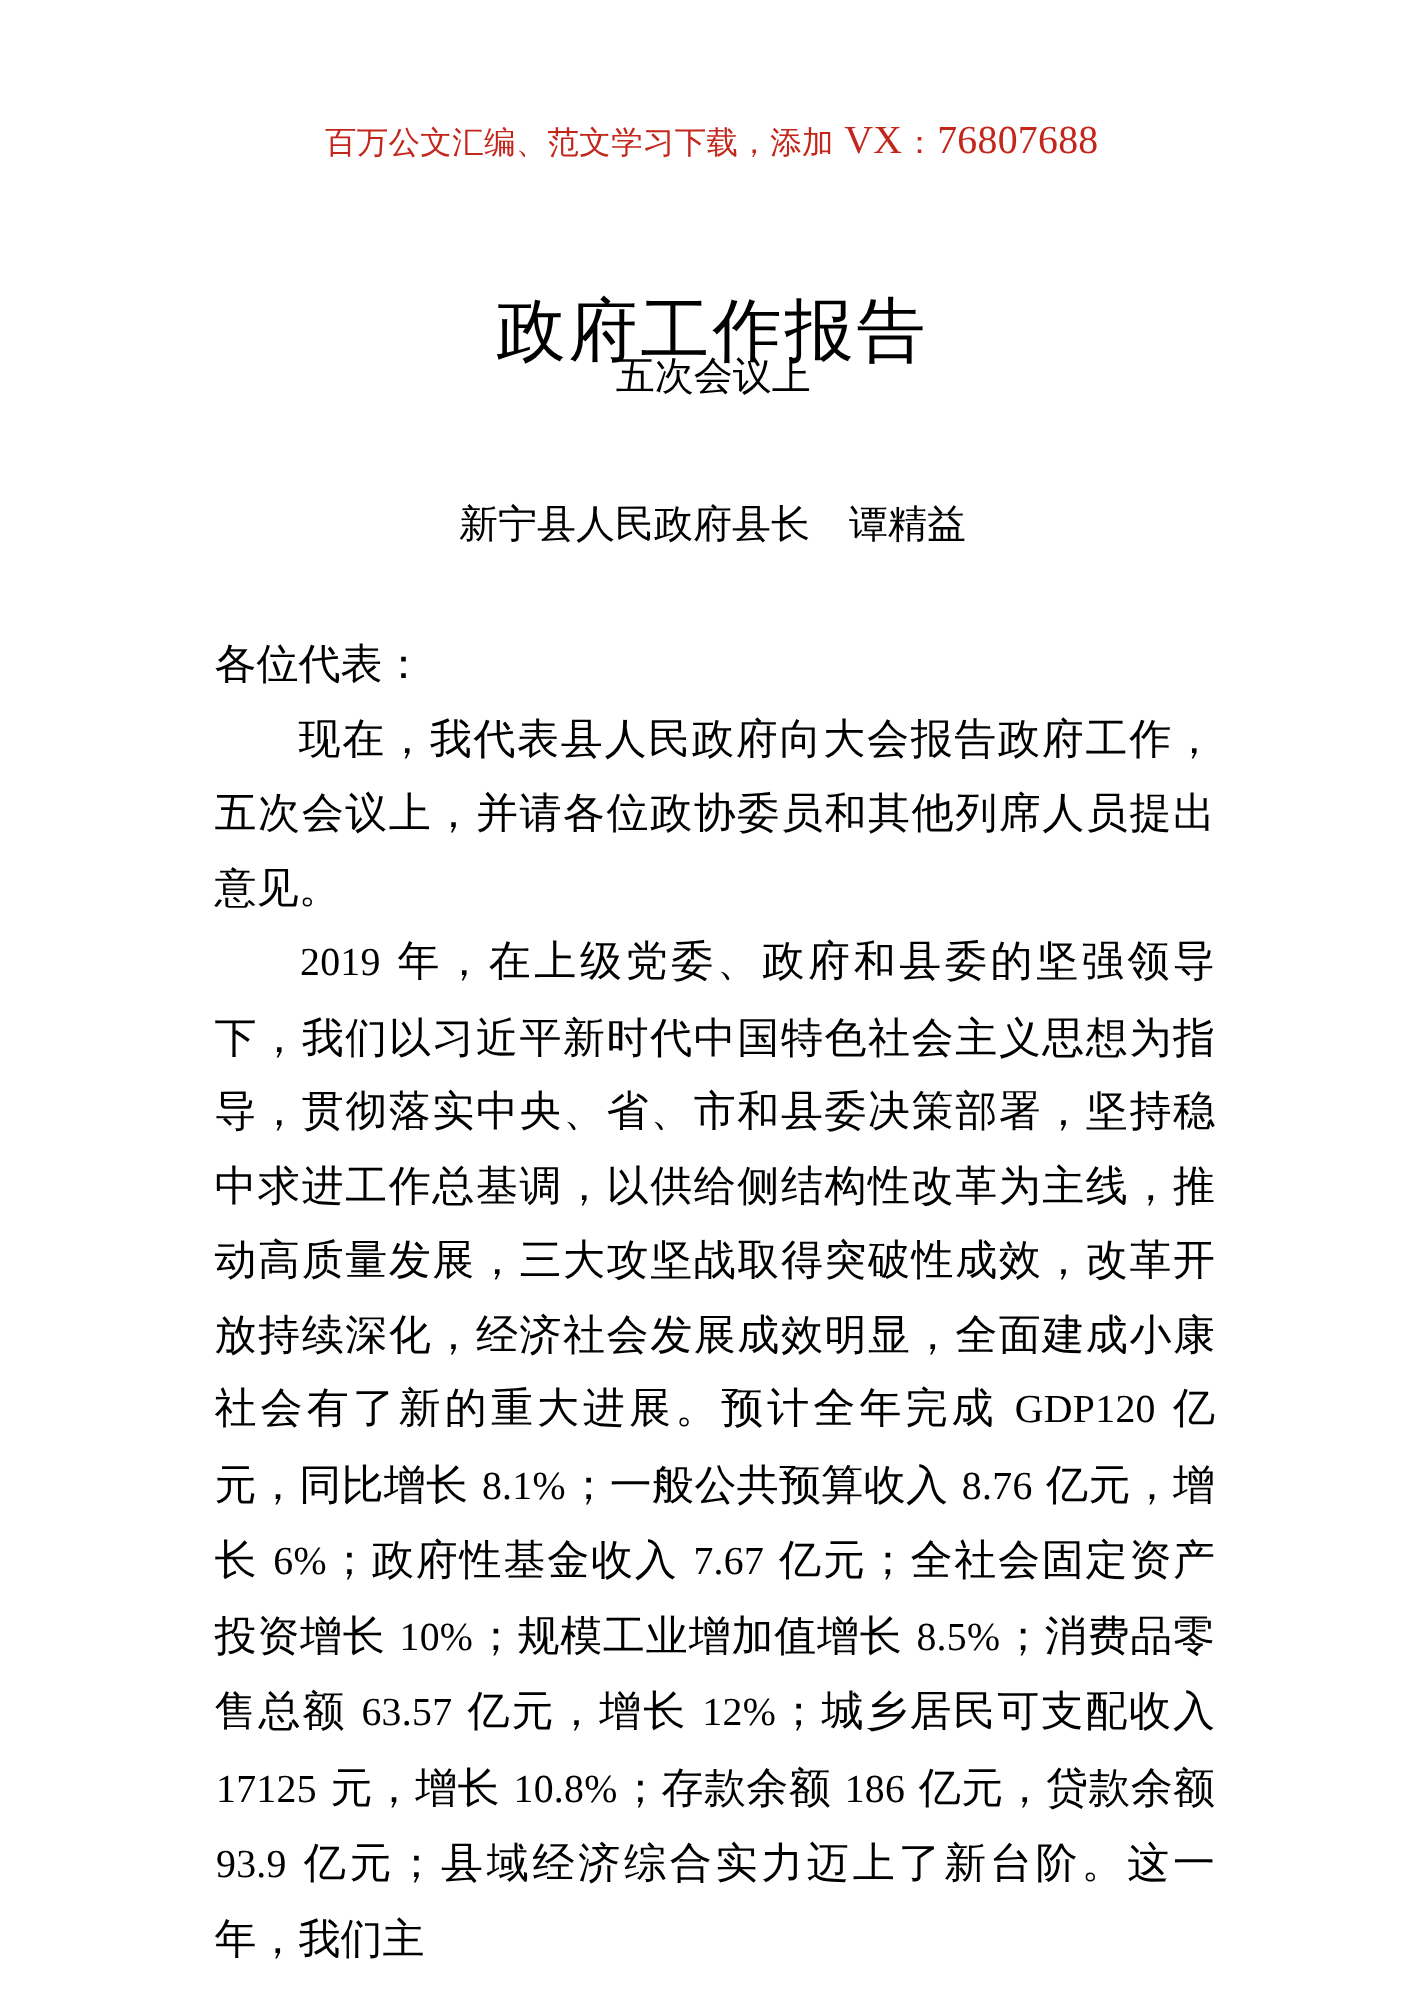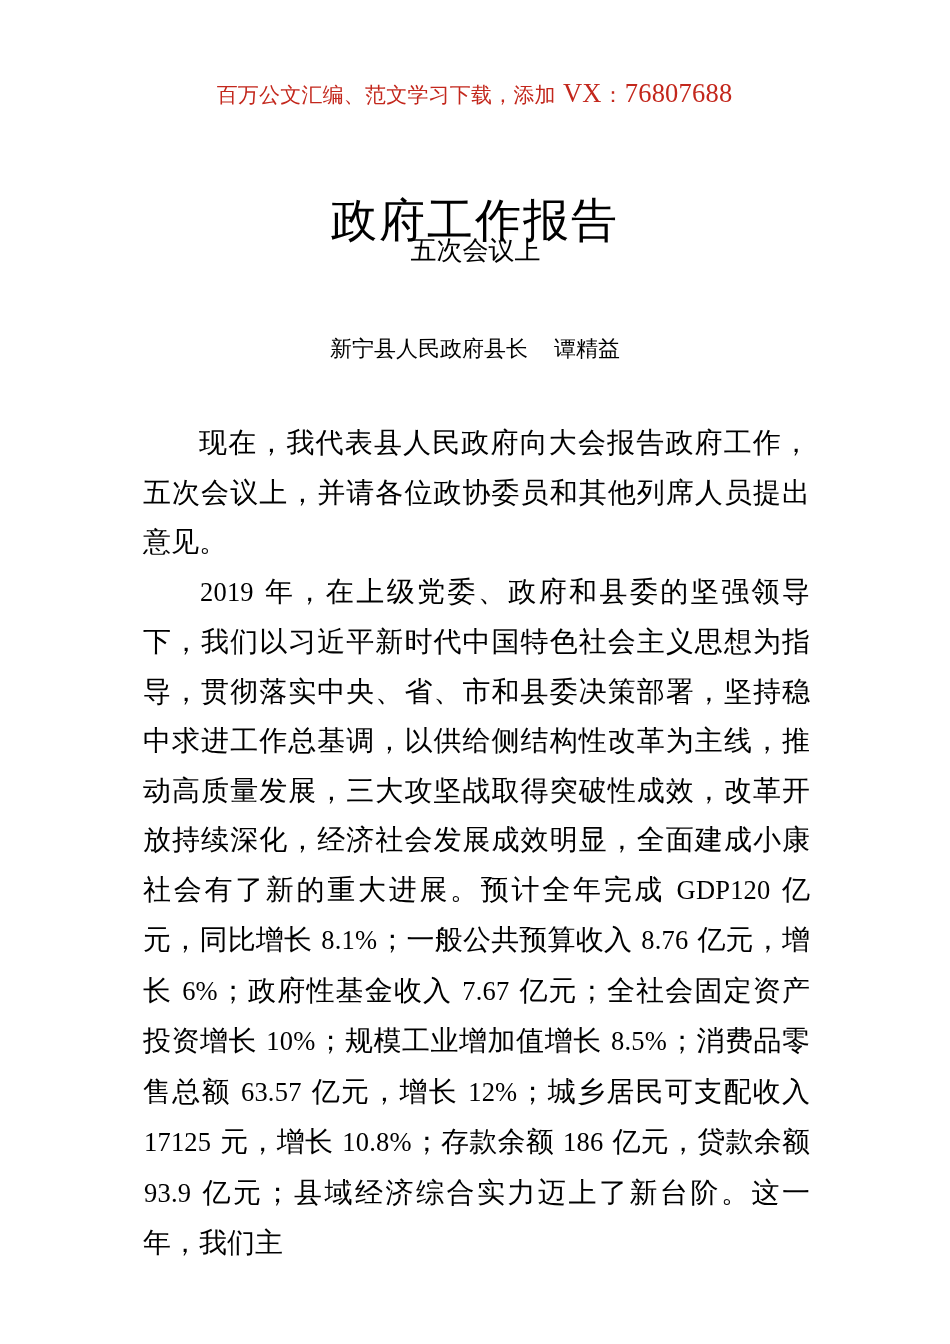--- a/index.html
+++ b/index.html
@@ -77,21 +77,21 @@
     display: block;
     text-align: center;
   }
 
   .byline {
     position: absolute;
     top: 328px;
     left: 0;
     width: 950px;
     text-align: center;
-    font-size: 22px;
+    font-size: 26px;
     line-height: 42px;
     font-weight: 400;
   }
   .byline .gap {
     display: inline-block;
     width: 26px;
   }
 
   
   .body-block {
@@ -142,20 +142,21 @@
   <h1 class="doc-title">政府工作报告</h1>
 
   <div class="subtitle-block">
     <span class="subtitle-line-2">五次会议上</span>
   </div>
 
   <div class="byline"><span>新宁县人民政府县长</span><span class="gap"></span><span>谭精益</span></div>
 
   <div class="body-block">
 
+    <p class="salutation">各位代表：</p>
 
     <p class="indent">现在，我代表县人民政府向大会报告政府工作，五次会议上，并请各位政协委员和其他列席人员提出意见。</p>
 
 
     <p class="indent"><span class="lat">2019</span> 年，在上级党委、政府和县委的坚强领导下，我们以习近平新时代中国特色社会主义思想为指导，贯彻落实中央、省、市和县委决策部署，坚持稳中求进工作总基调，以供给侧结构性改革为主线，推动高质量发展，三大攻坚战取得突破性成效，改革开放持续深化，经济社会发展成效明显，全面建成小康社会有了新的重大进展。预计全年完成 <span class="lat">GDP120</span> 亿元，同比增长 <span class="lat">8.1%</span>；一般公共预算收入 <span class="lat">8.76</span> 亿元，增长 <span class="lat">6%</span>；政府性基金收入 <span class="lat">7.67</span> 亿元；全社会固定资产投资增长 <span class="lat">10%</span>；规模工业增加值增长 <span class="lat">8.5%</span>；消费品零售总额 <span class="lat">63.57</span> 亿元，增长 <span class="lat">12%</span>；城乡居民可支配收入 <span class="lat">17125</span> 元，增长 <span class="lat">10.8%</span>；存款余额 <span class="lat">186</span> 亿元，贷款余额 <span class="lat">93.9</span> 亿元；县域经济综合实力迈上了新台阶。这一年，我们主</p>
 
   </div>
 
 </div>
 

